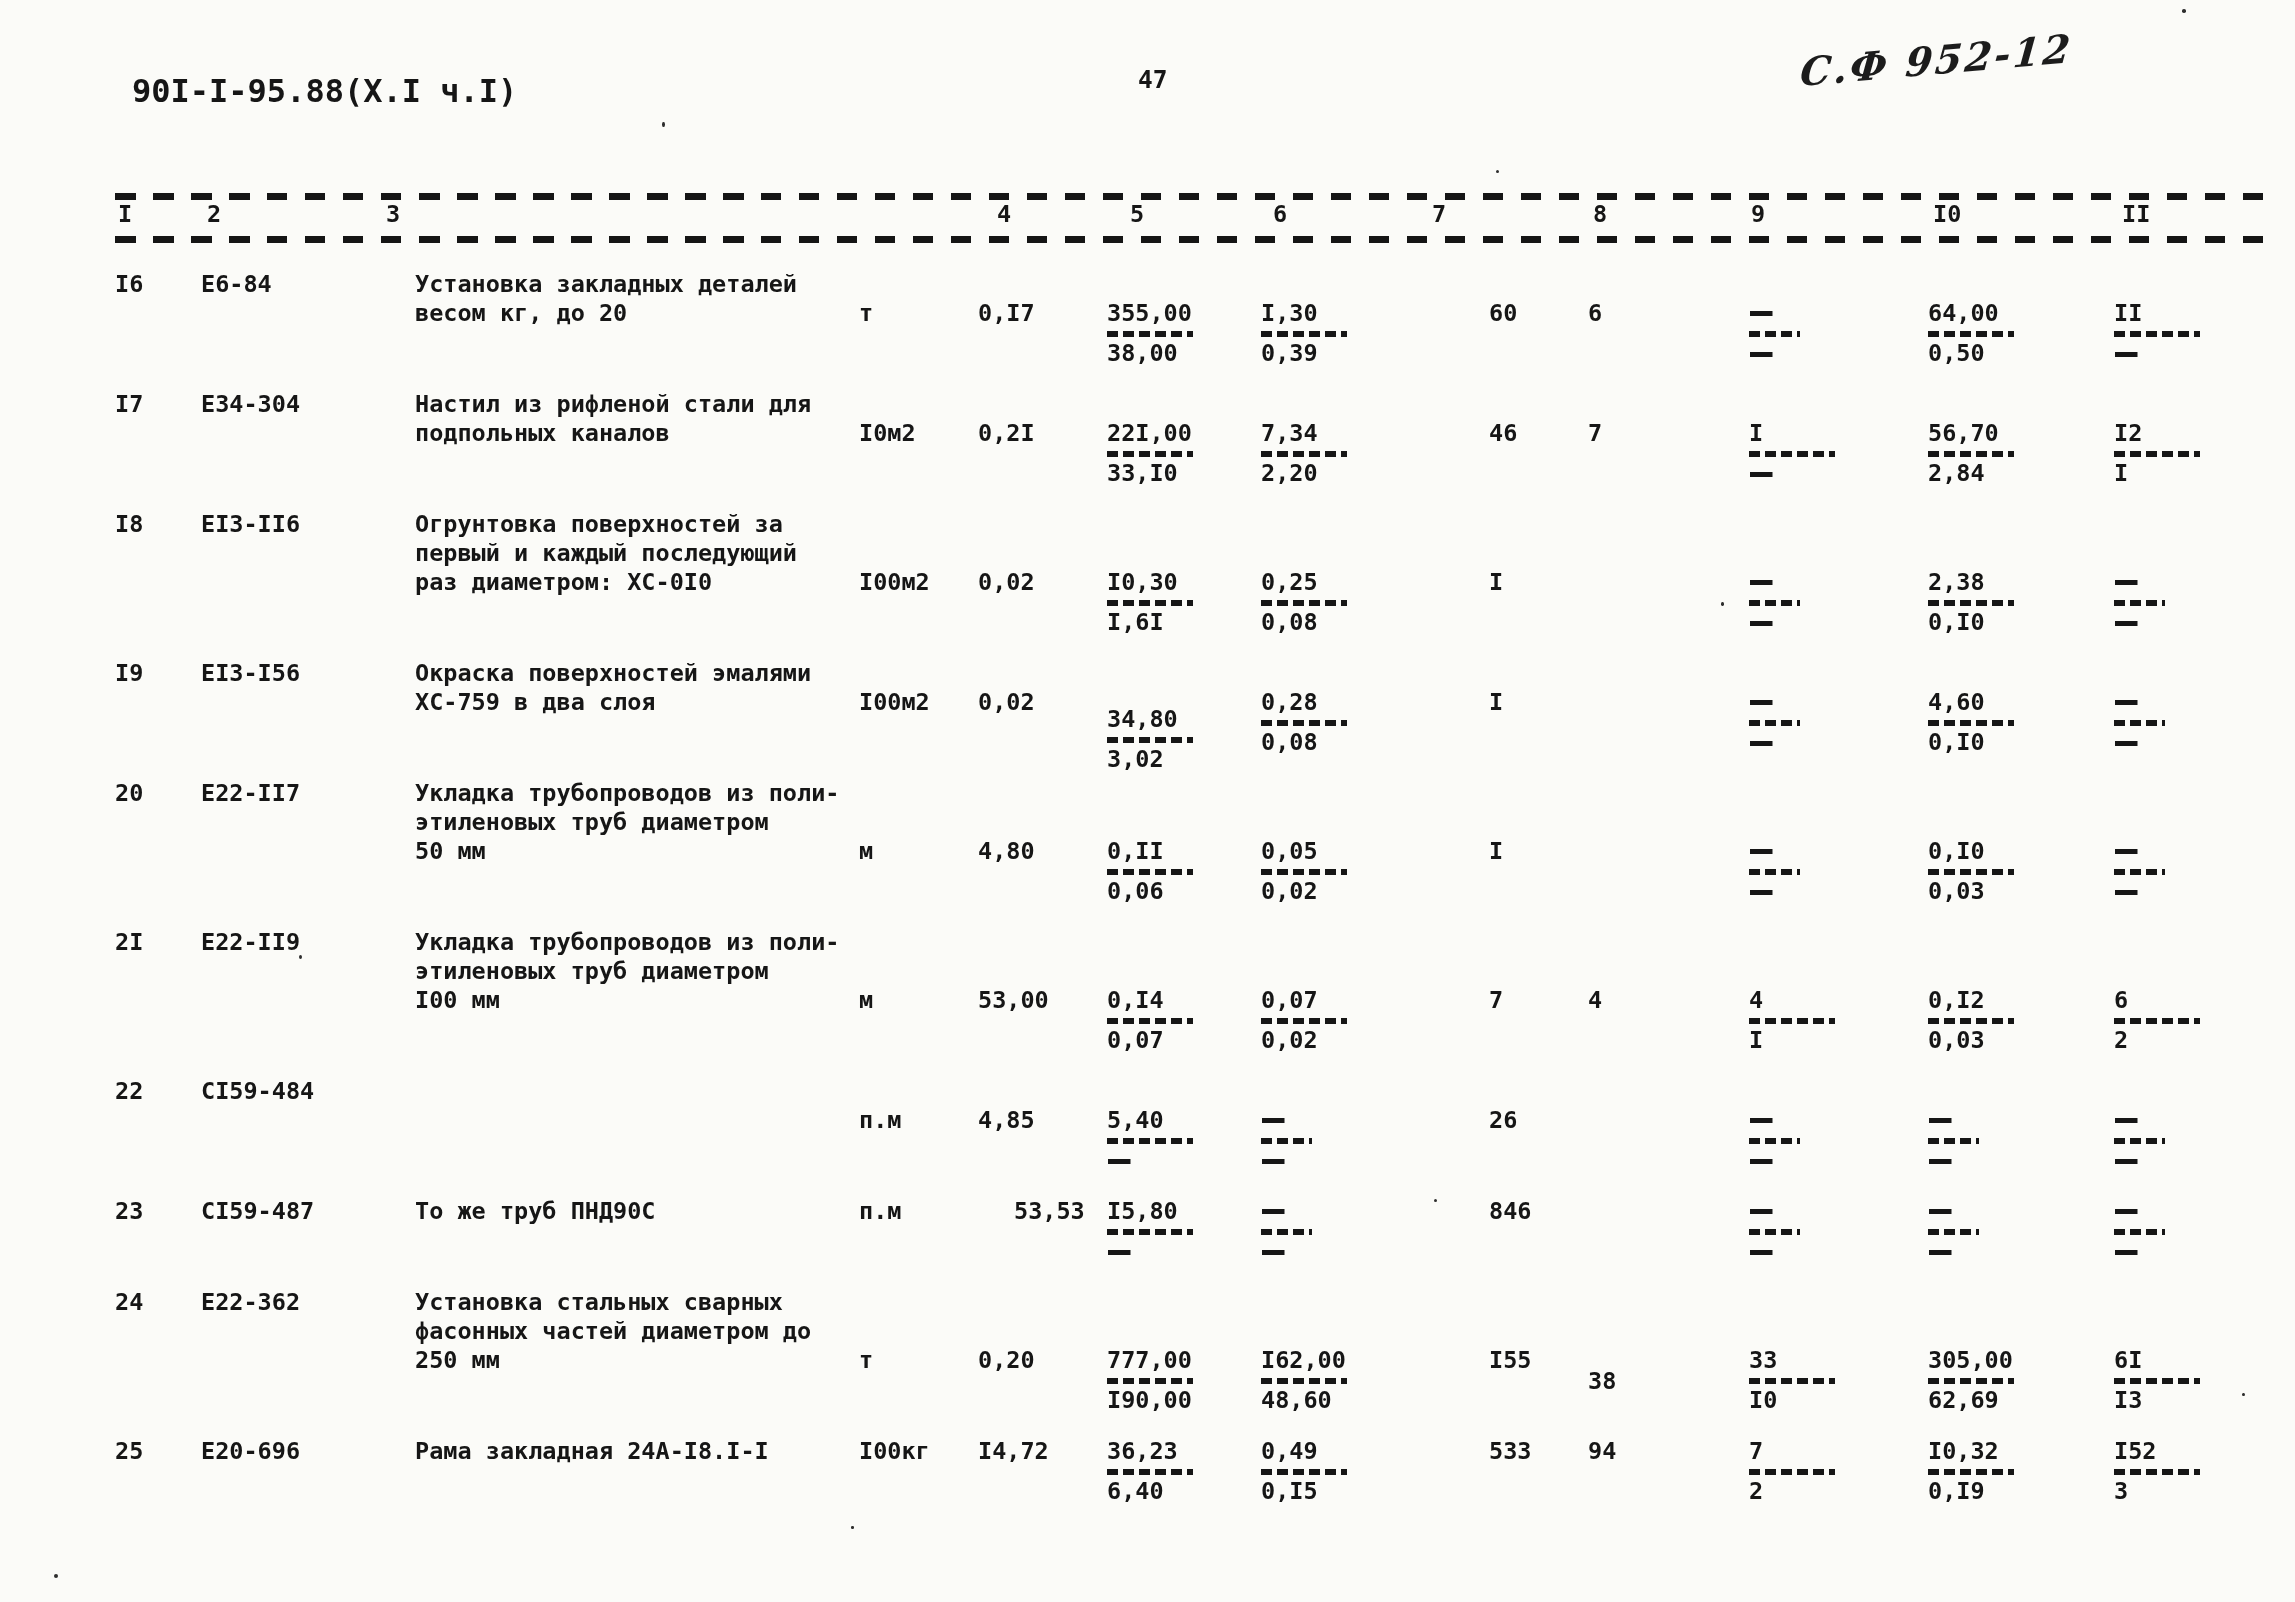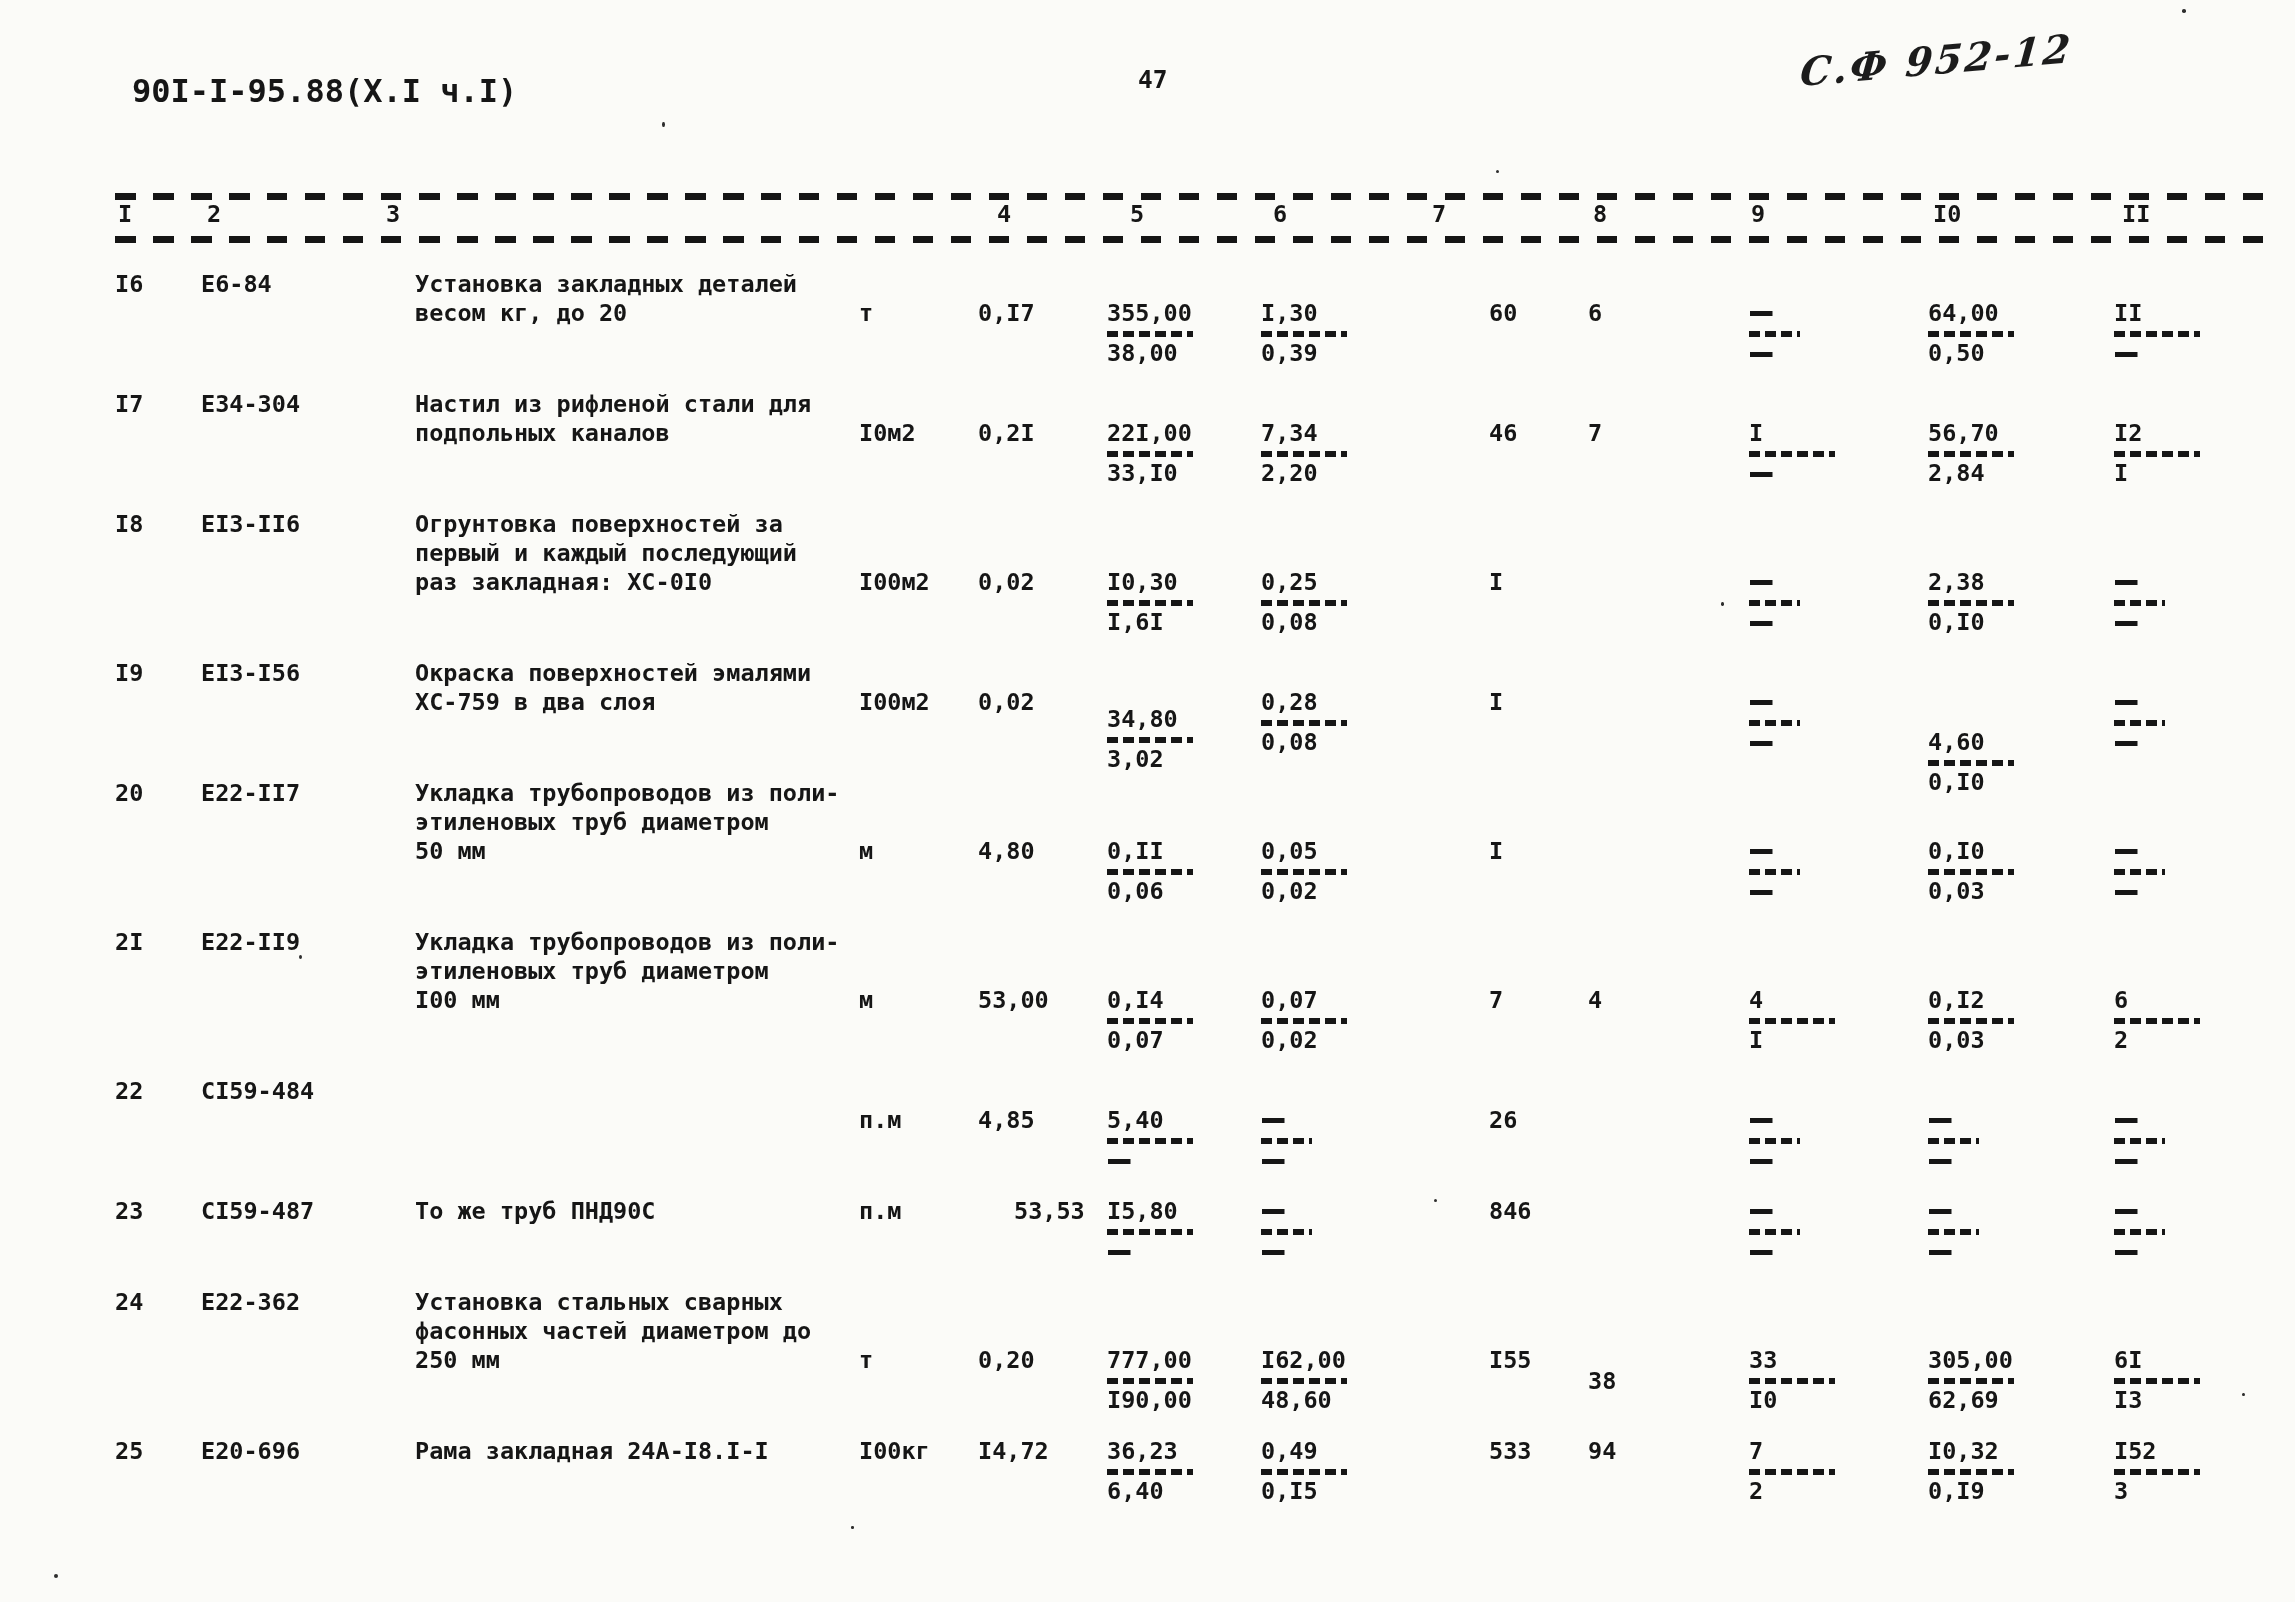--- a/index.html
+++ b/index.html
@@ -141,21 +141,21 @@
       <span class="sep"></span>
       <span class="val bot">I</span>
     </div>
   </div>
       <div class="row" style="height: 149px;">
     <div class="cell c-num">I8</div>
     <div class="cell c-code">ЕI3-II6</div>
     <div class="cell c-name">
           <div class="name-line">Огрунтовка поверхностей за</div>
           <div class="name-line">первый и каждый последующий</div>
-          <div class="name-line">раз закладная: ХС-0I0</div>
+          <div class="name-line">раз диаметром: ХС-0I0</div>
         </div>
     <div class="cell c-unit vtop cell-plain" style="top: 58px;">I00м2</div>
     <div class="cell c-qty  vtop cell-plain" style="top: 58px;">0,02</div>
     <div class="cell frac c-c5 vtop" style="top: 58px;">
       <span class="val top">I0,30</span>
       <span class="sep"></span>
       <span class="val bot">I,6I</span>
     </div>
     <div class="cell frac c-c6 vtop" style="top: 58px;">
       <span class="val top">0,25</span>
@@ -199,21 +199,21 @@
       <span class="sep"></span>
       <span class="val bot">0,08</span>
     </div>
     <div class="cell c-c7 vtop cell-plain" style="top: 29px;">I</div>
     <div class="cell c-c8 vtop cell-plain dashbar" style="top: 29px;"></div>
     <div class="cell frac c-c9 vtop" style="top: 29px;">
       <span class="val top dashbar"></span>
       <span class="sep narrow"></span>
       <span class="val bot dashbar"></span>
     </div>
-    <div class="cell frac c-c10 vtop" style="top: 29px; margin-top: 40px;">
+    <div class="cell frac c-c10 vtop" style="top: 29px;">
       <span class="val top">4,60</span>
       <span class="sep"></span>
       <span class="val bot">0,I0</span>
     </div>
     <div class="cell frac c-c11 vtop" style="top: 29px;">
       <span class="val top dashbar"></span>
       <span class="sep narrow"></span>
       <span class="val bot dashbar"></span>
     </div>
   </div>

